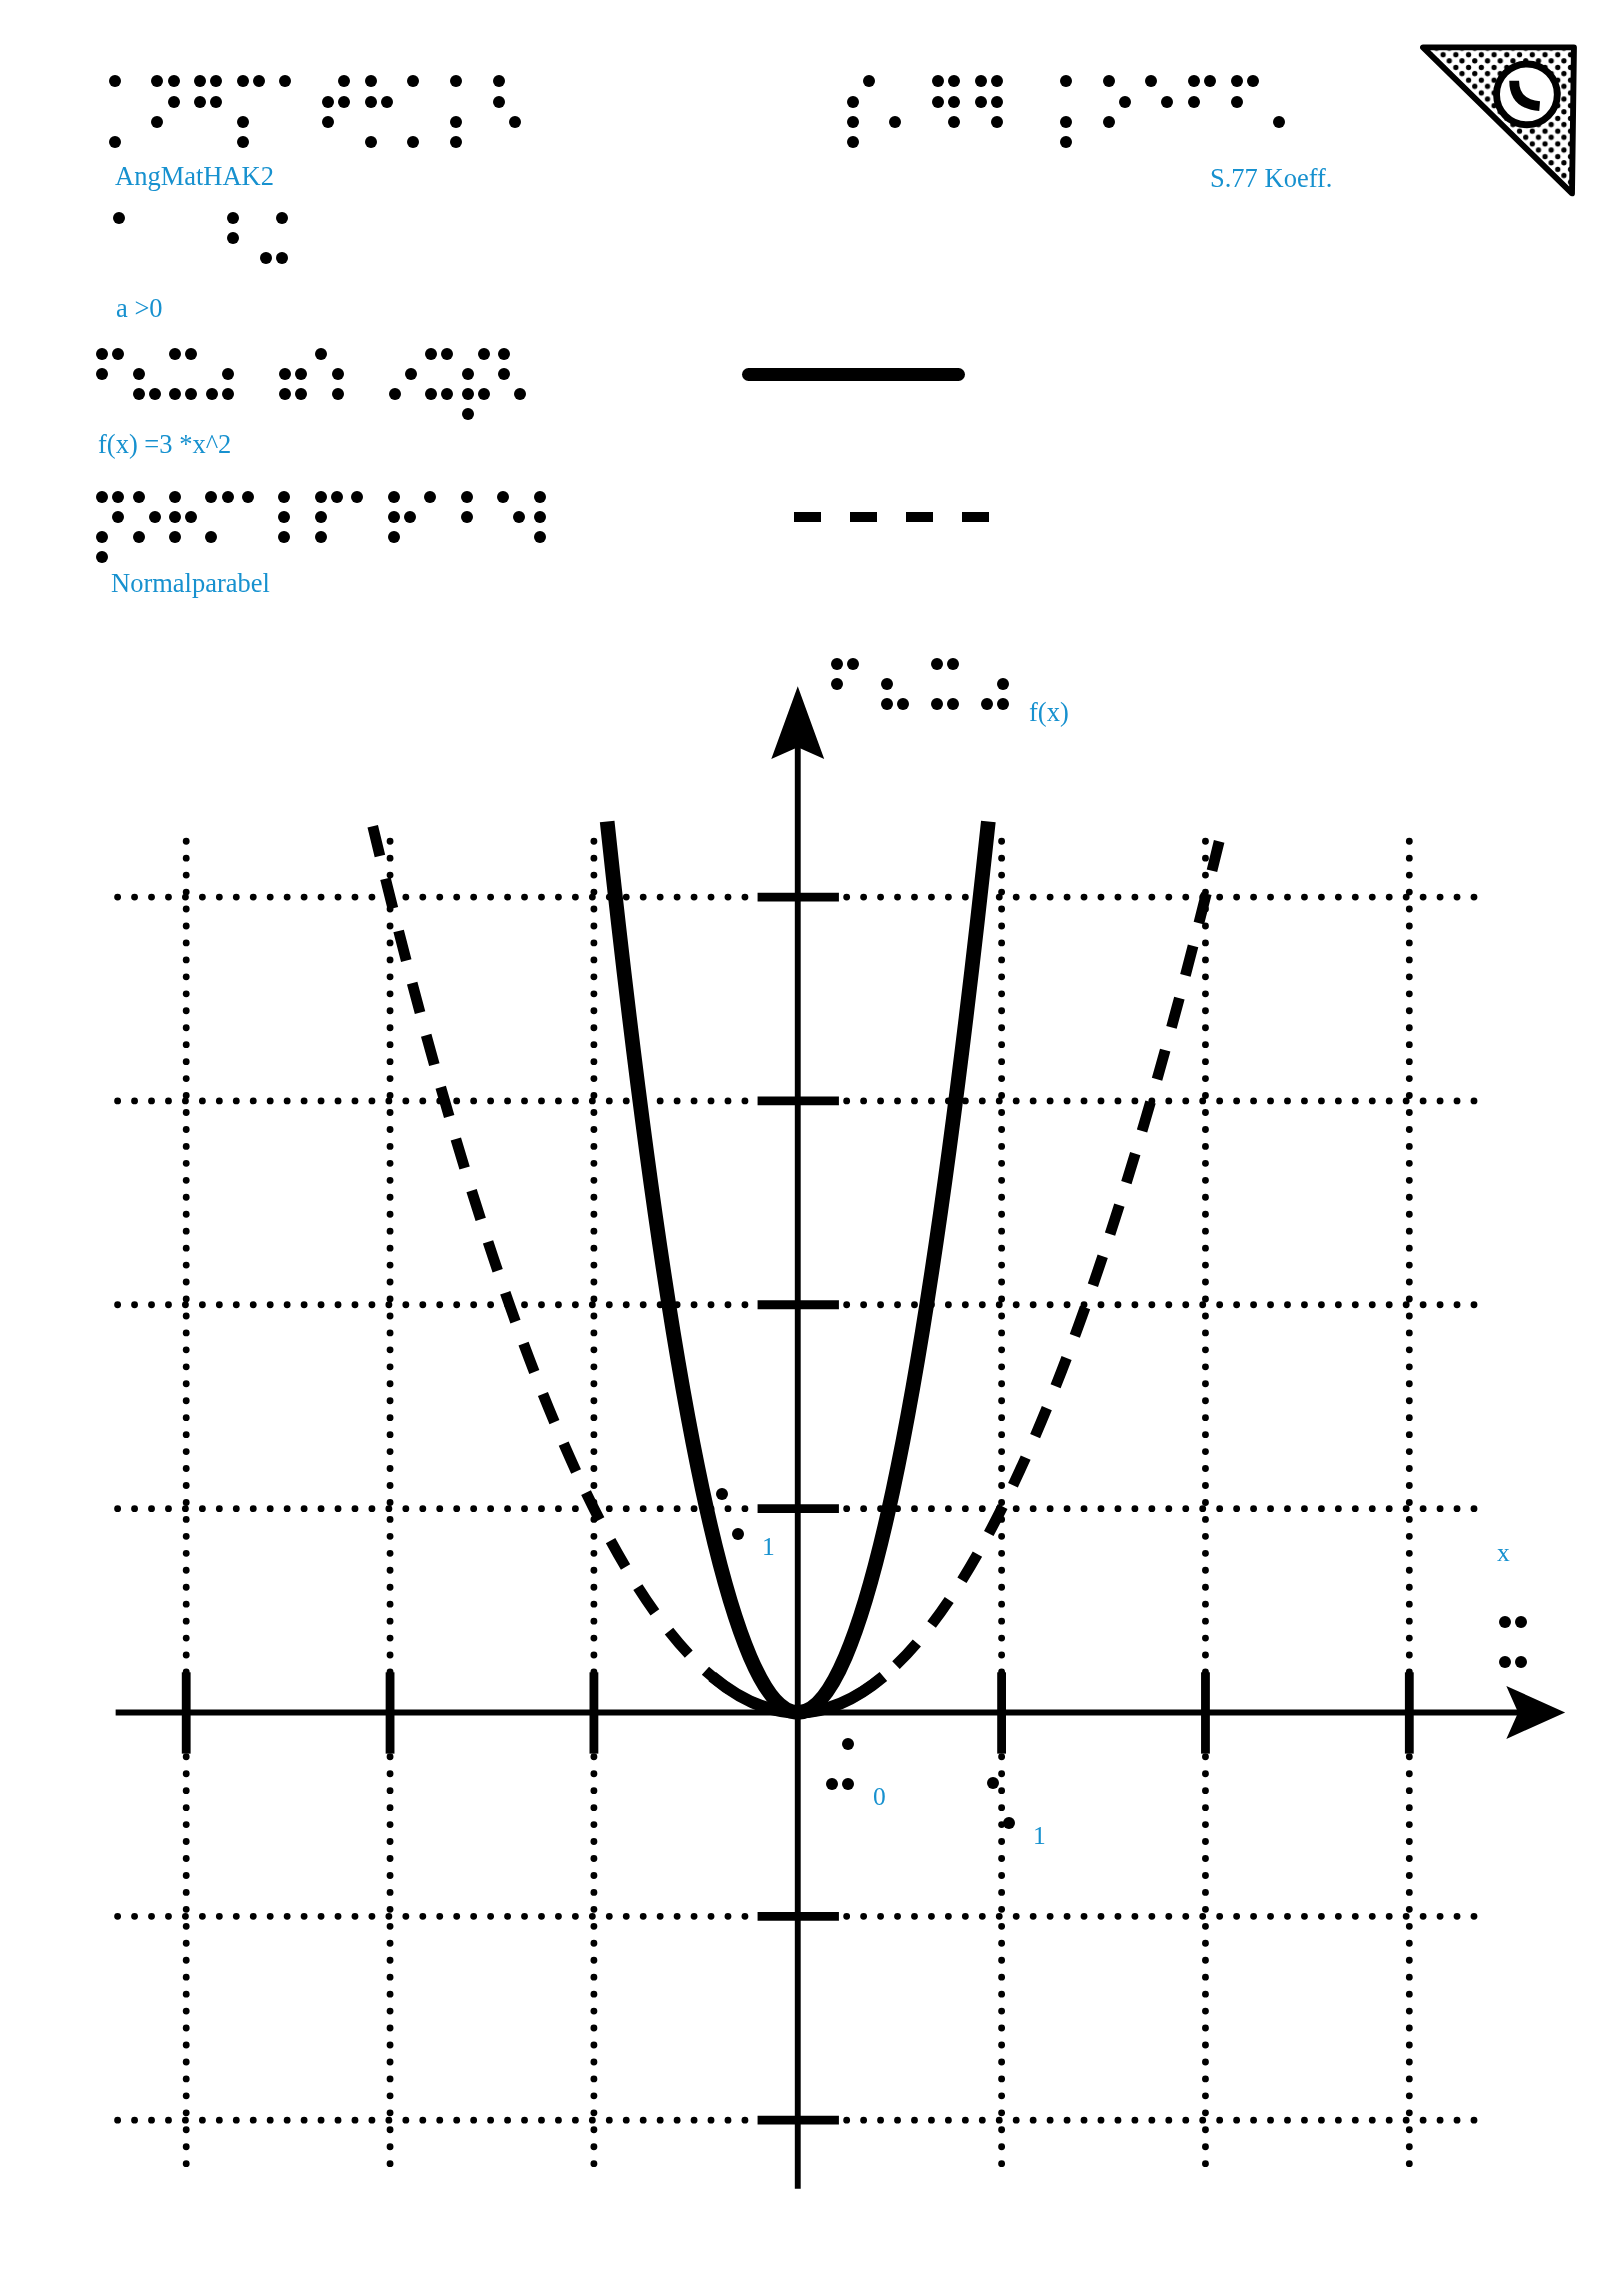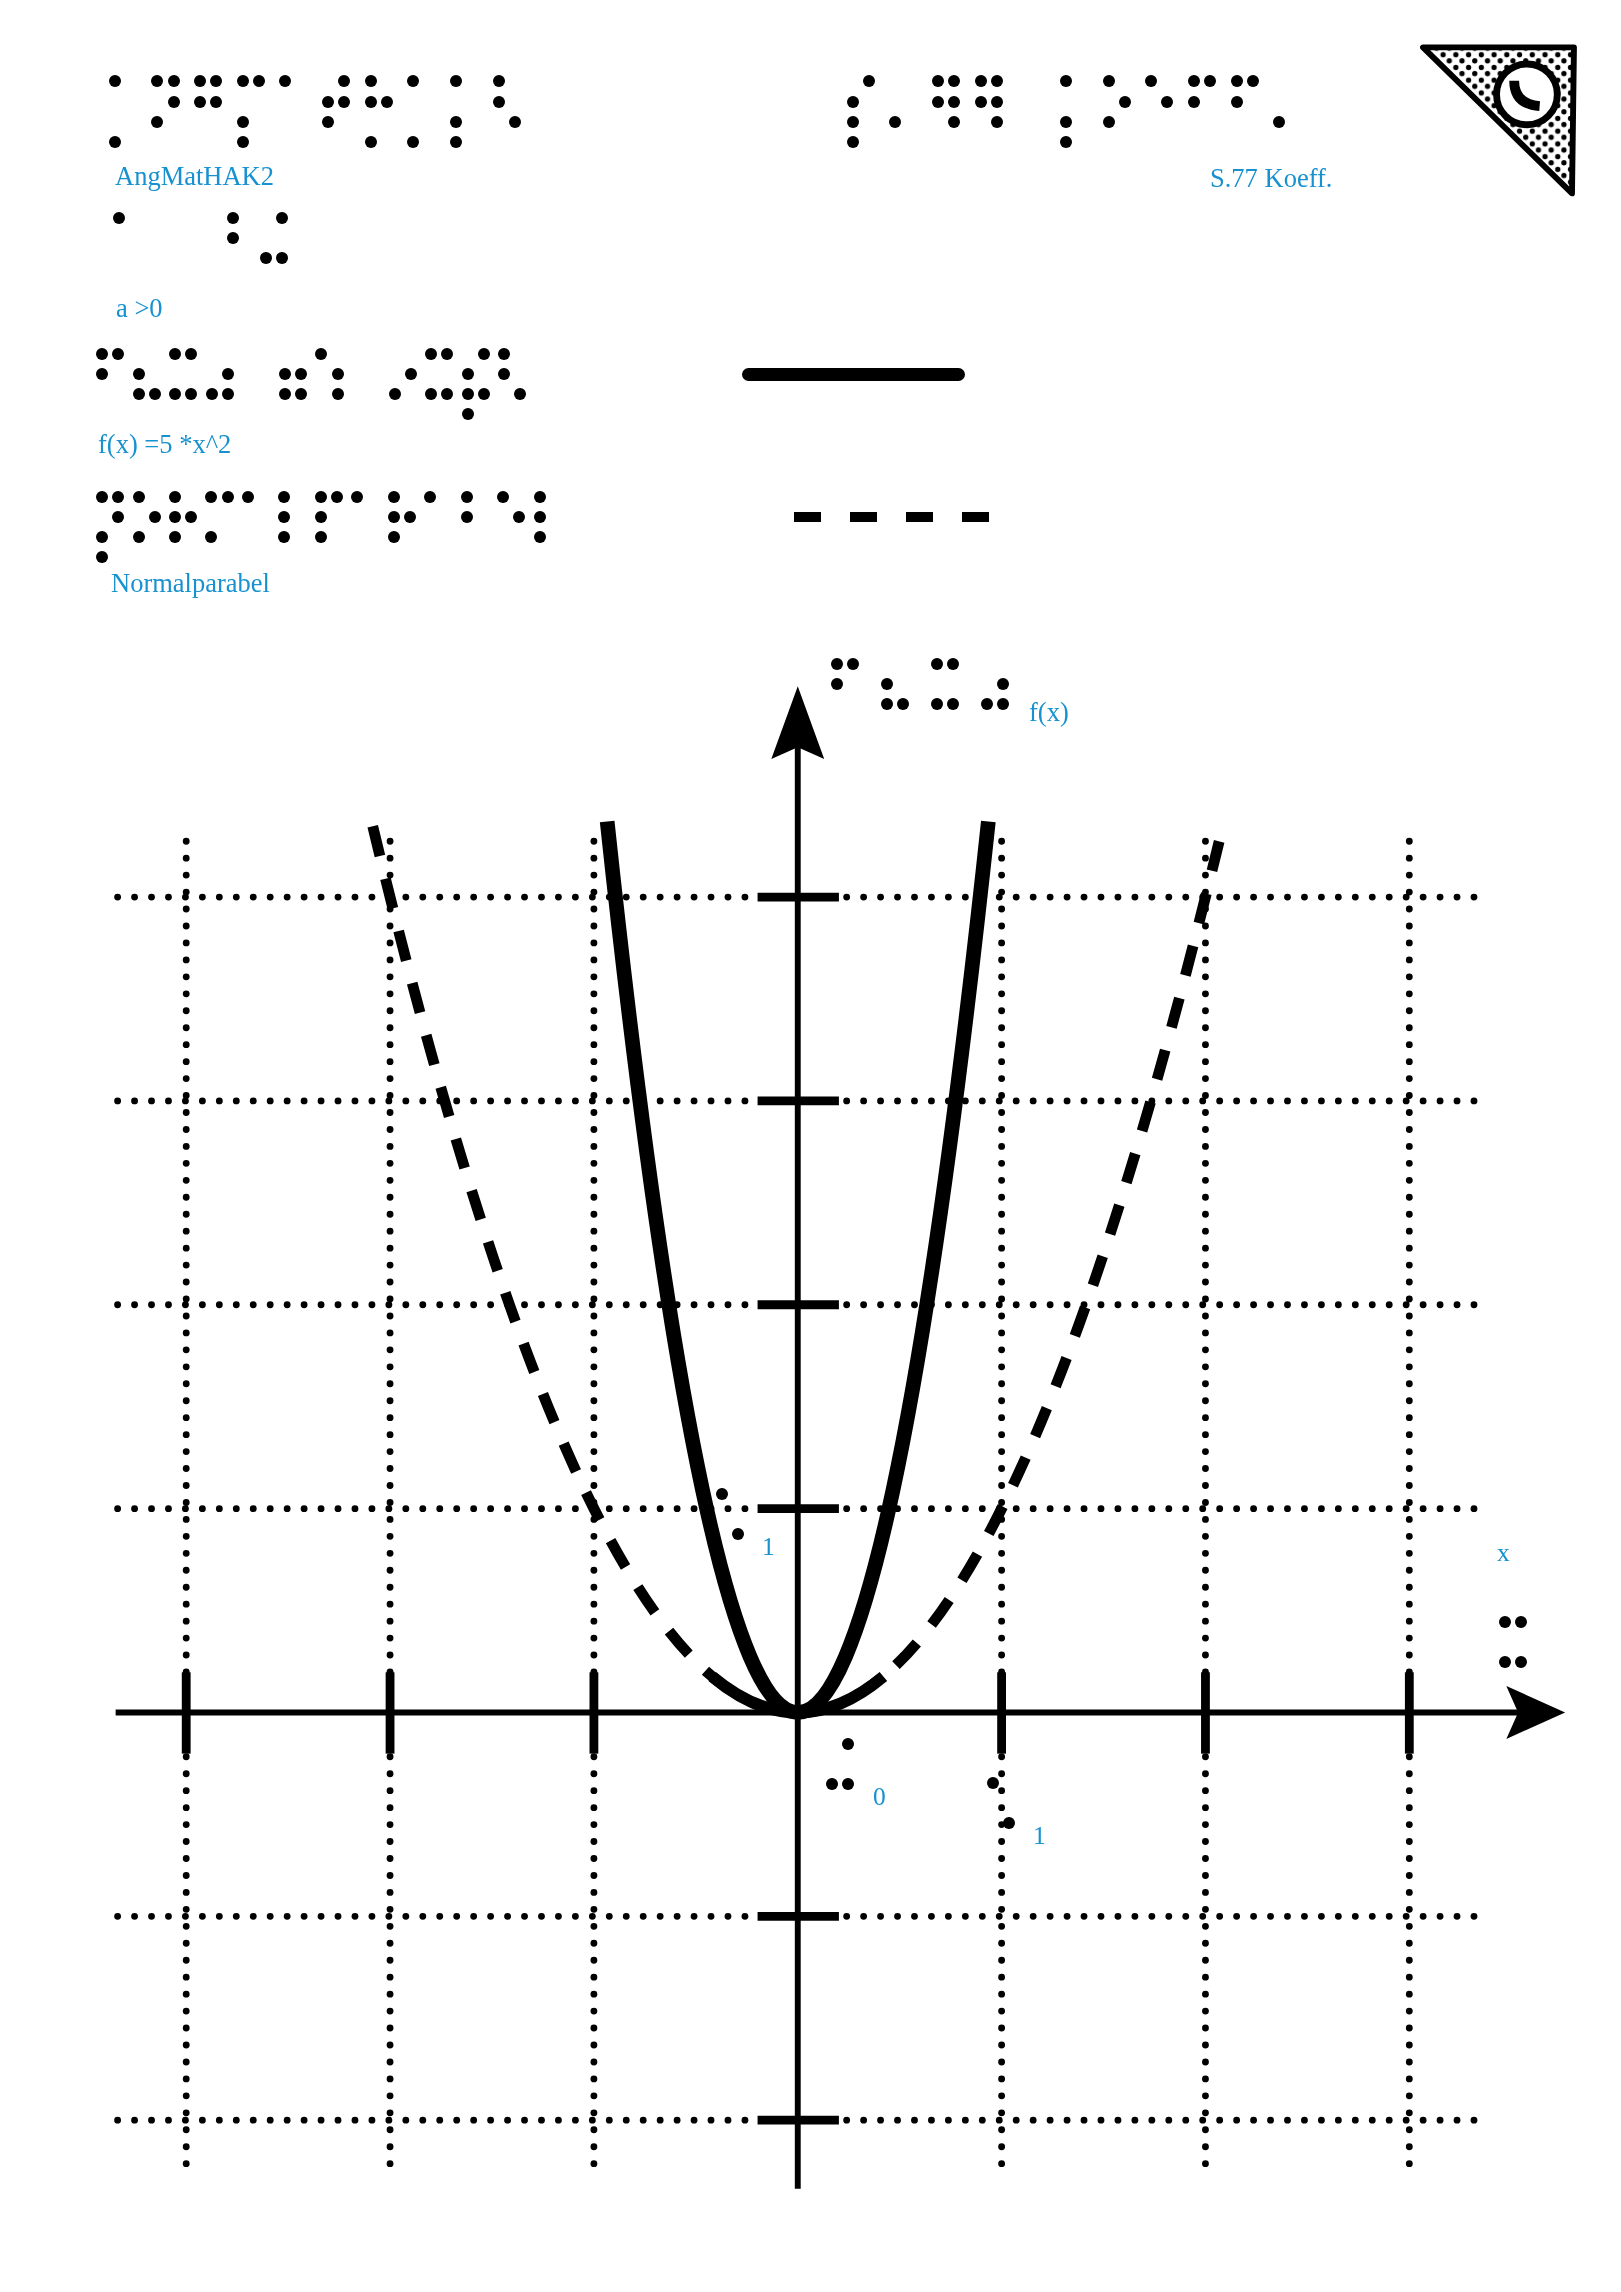--- a/index.html
+++ b/index.html
@@ -14,21 +14,21 @@
                  background:repeating-linear-gradient(to right,#000 0 27.4px,transparent 27.4px 56px);}
 </style>
 </head>
 <body>
 
 <div class="page">
 
   <div class="blue" style="left:115px;top:163px;">AngMatHAK2</div>
   <div class="blue" style="left:1210px;top:165px;">S.77 Koeff.</div>
   <div class="blue" style="left:116px;top:295px;">a &gt;0</div>
-  <div class="blue" style="left:98px;top:431px;">f(x) =5 *x^2</div>
+  <div class="blue" style="left:98px;top:431px;">f(x) =3 *x^2</div>
   <div class="blue" style="left:111px;top:570px;">Normalparabel</div>
   <div class="blue" style="left:1029px;top:699px;">f(x)</div>
   <div class="blue" style="left:762px;top:1534px;font-size:25.5px;">1</div>
   <div class="blue" style="left:873px;top:1784px;font-size:25.5px;">0</div>
   <div class="blue" style="left:1033px;top:1823px;font-size:25.5px;">1</div>
   <div class="blue" style="left:1497px;top:1540px;font-size:25.5px;">x</div>
 
   <div class="legend-solid"></div>
   <div class="legend-dashed"></div>
 

